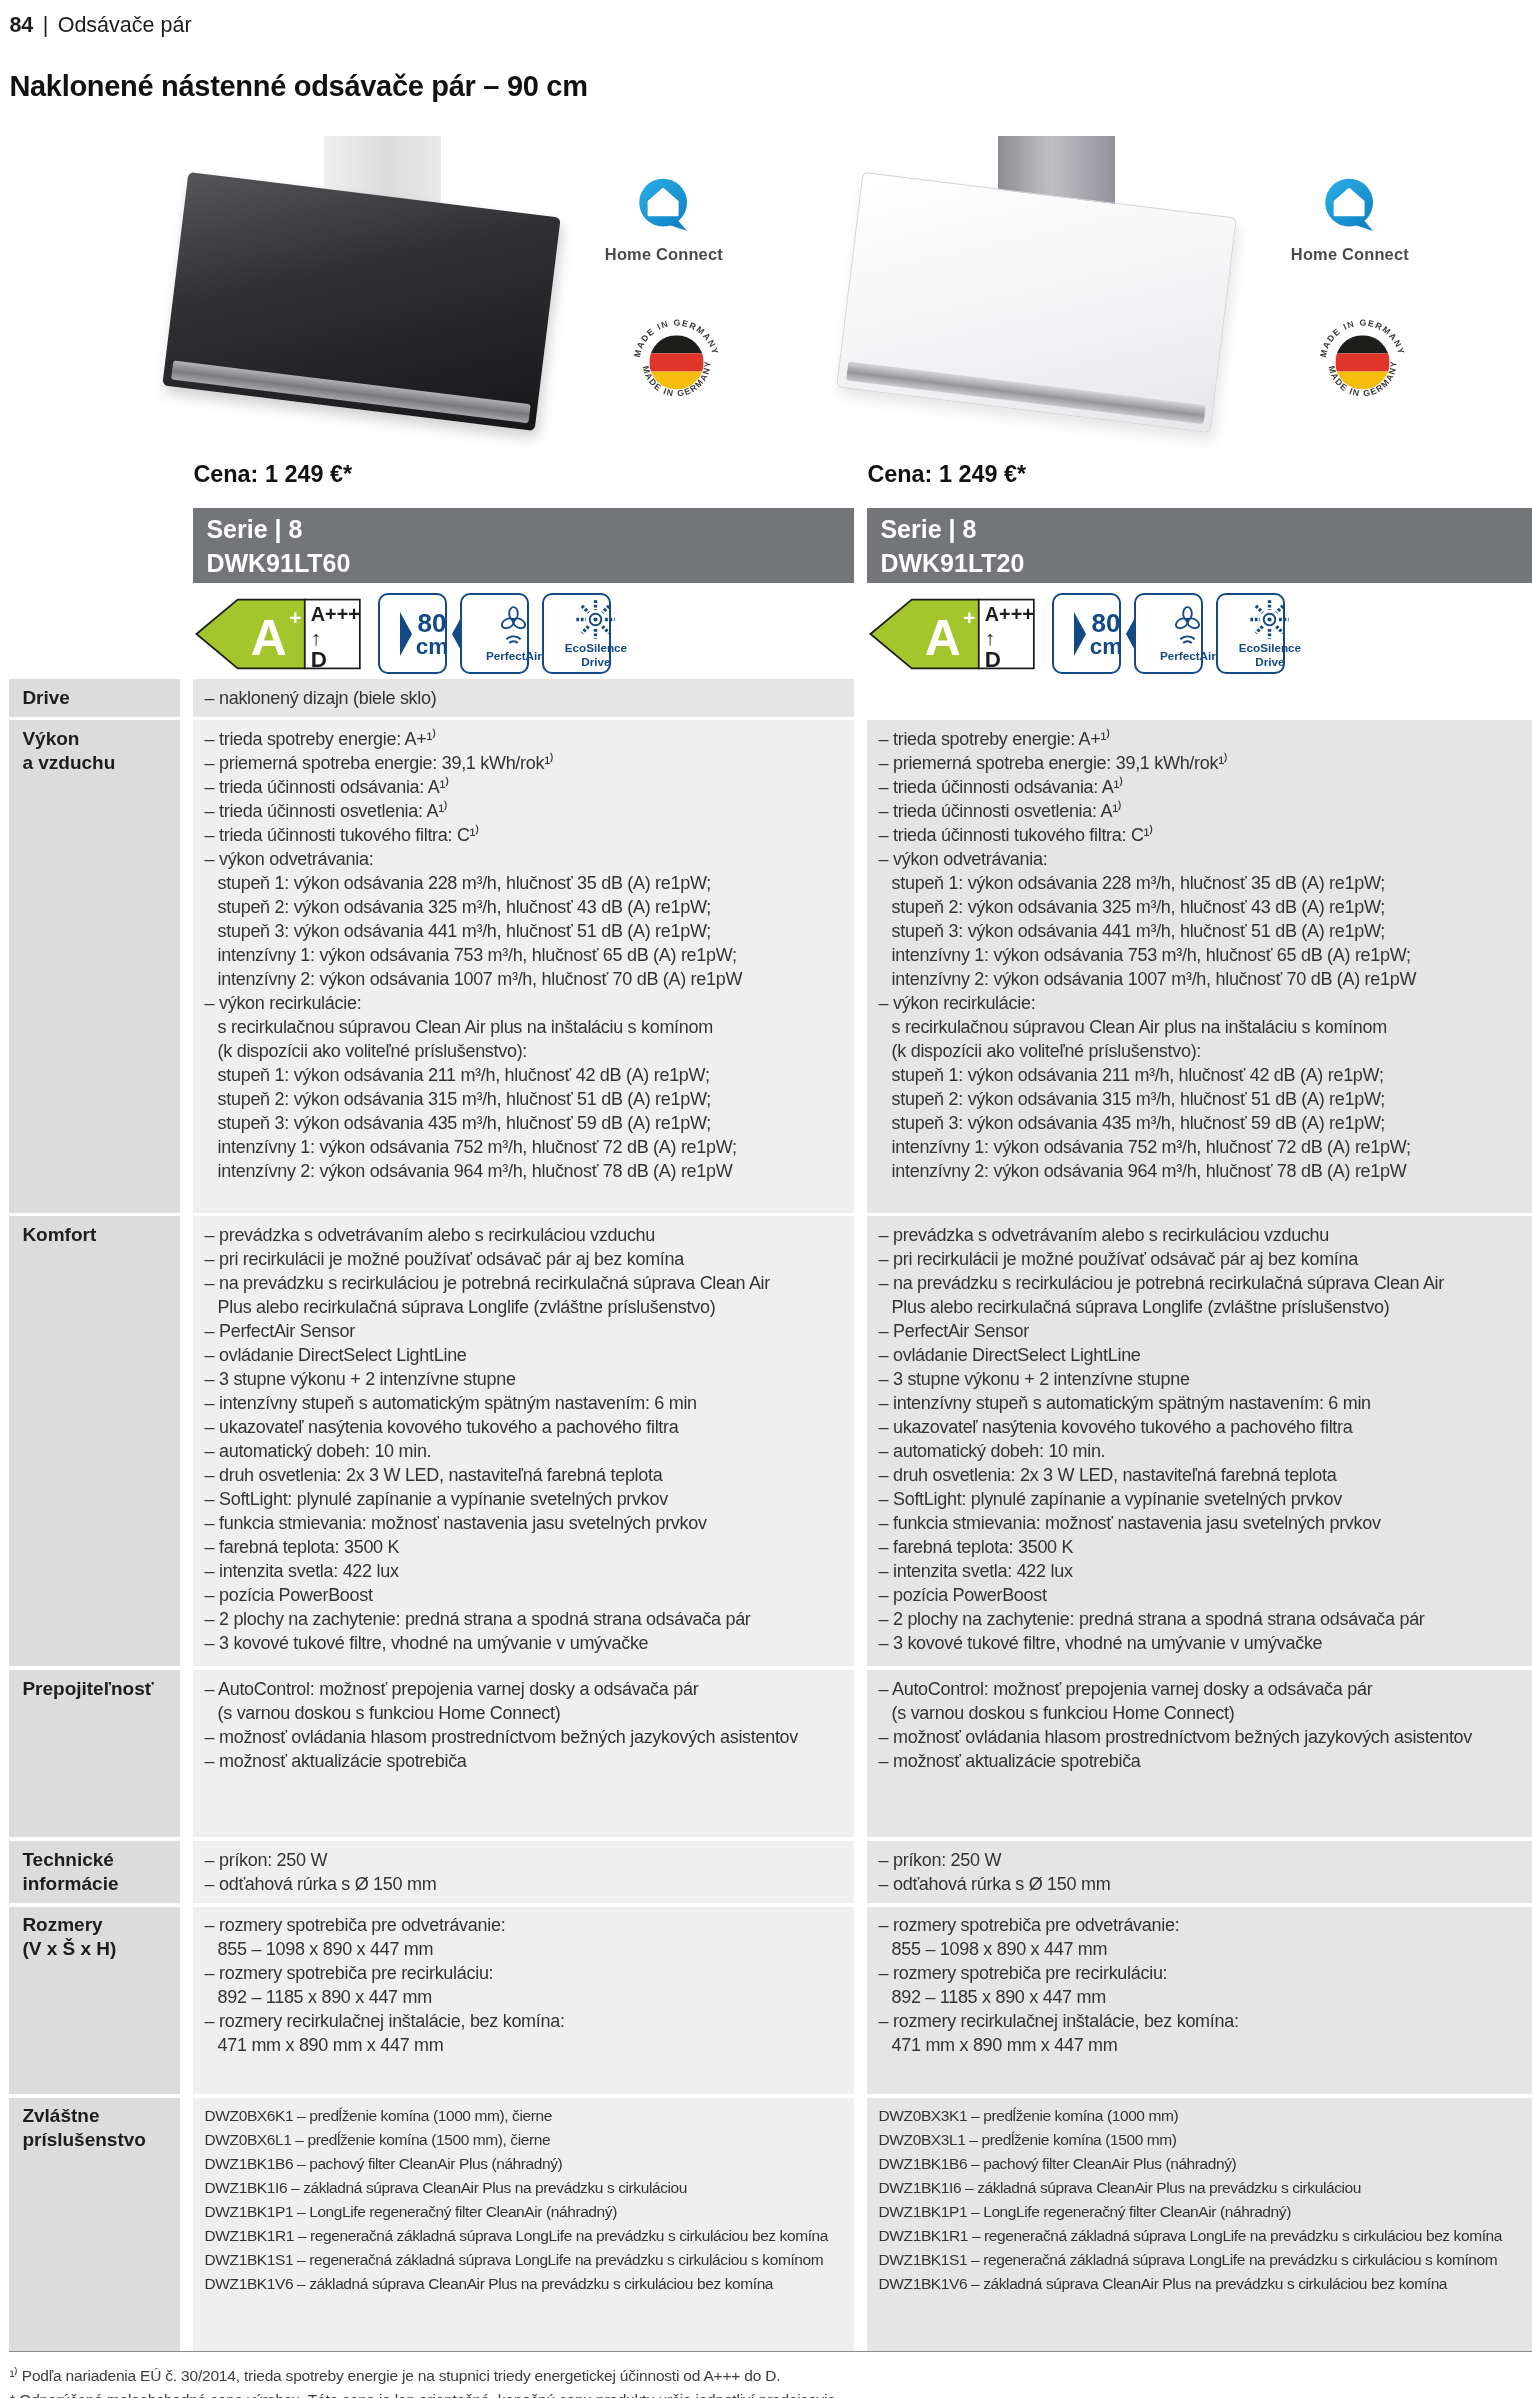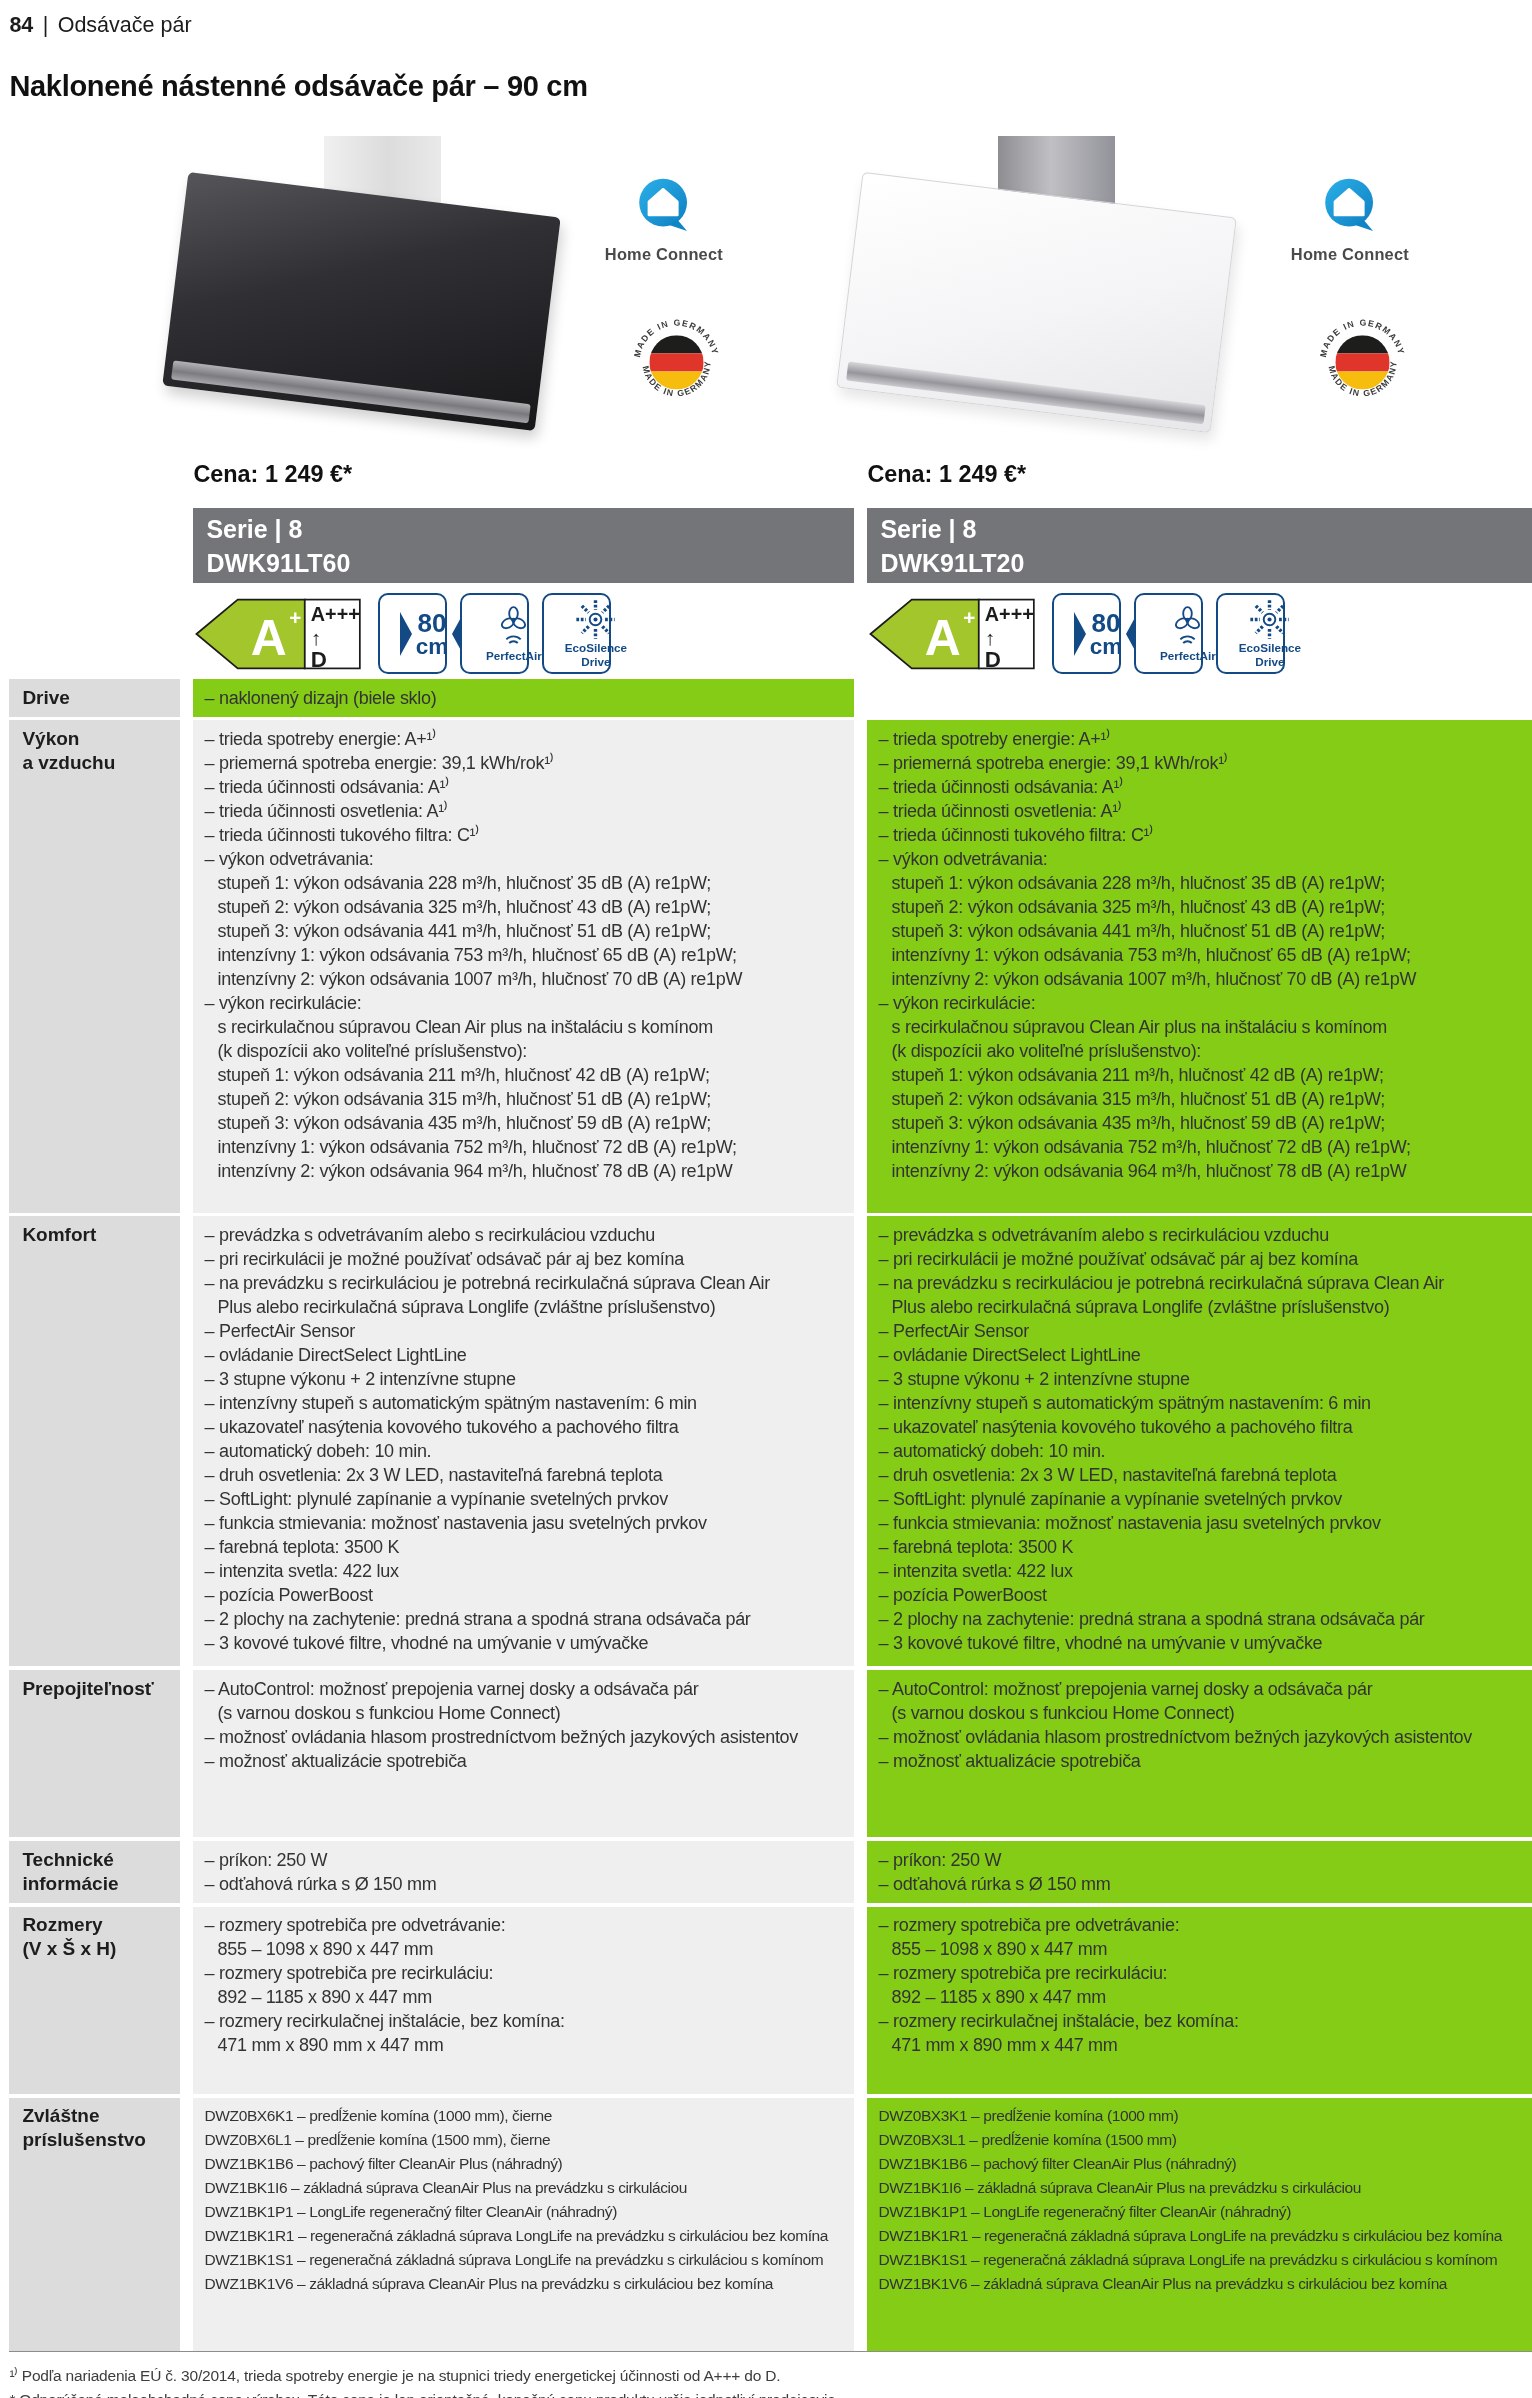--- a/index.html
+++ b/index.html
@@ -49,21 +49,21 @@
   .wedge-r{width:0;height:0;border-top:22.5px solid transparent;border-bottom:22.5px solid transparent;border-left:12px solid #134a86;}
   .wedge-l{width:0;height:0;border-top:22.5px solid transparent;border-bottom:22.5px solid transparent;border-right:12px solid #134a86;}
   .blabel{font-size:11.7px;font-weight:bold;color:#134a86;line-height:1.05;text-align:center;}
 
   
   .spec-table{margin-top:3.7px;border-bottom:1.9px solid #8d8d90;}
   .t-row{margin-bottom:3.7px;}
   .t-label{background:#dcdcdd;padding:6.6px 5.6px 6.6px 13px;font-weight:bold;font-size:19px;color:#1d1d1d;line-height:24px;}
   .t-cell{padding:6.6px 3.7px 6.6px 11.2px;font-size:18px;line-height:24px;color:#333;overflow:hidden;}
   .c1{background:#efeff0;}
-  .c2{background:#84cc16;}
+  .c2{background:#e5e5e5;}
   .line{white-space:nowrap;letter-spacing:-0.3px;}
   .ind{padding-left:13px;}
   .acc .line{font-size:15.5px;letter-spacing:-0.4px;}
   .row-dizajn .t-cell,.row-dizajn .t-label{min-height:24px;}
   .row-vykon .t-cell{min-height:479px;}
   .row-komfort .t-cell{min-height:437px;}
   .row-prepoj .t-cell{min-height:154px;}
   .row-tech .t-cell{min-height:49px;}
   .row-rozmery .t-cell{min-height:174px;}
   .row-zvlastne .t-cell{min-height:240px;}

